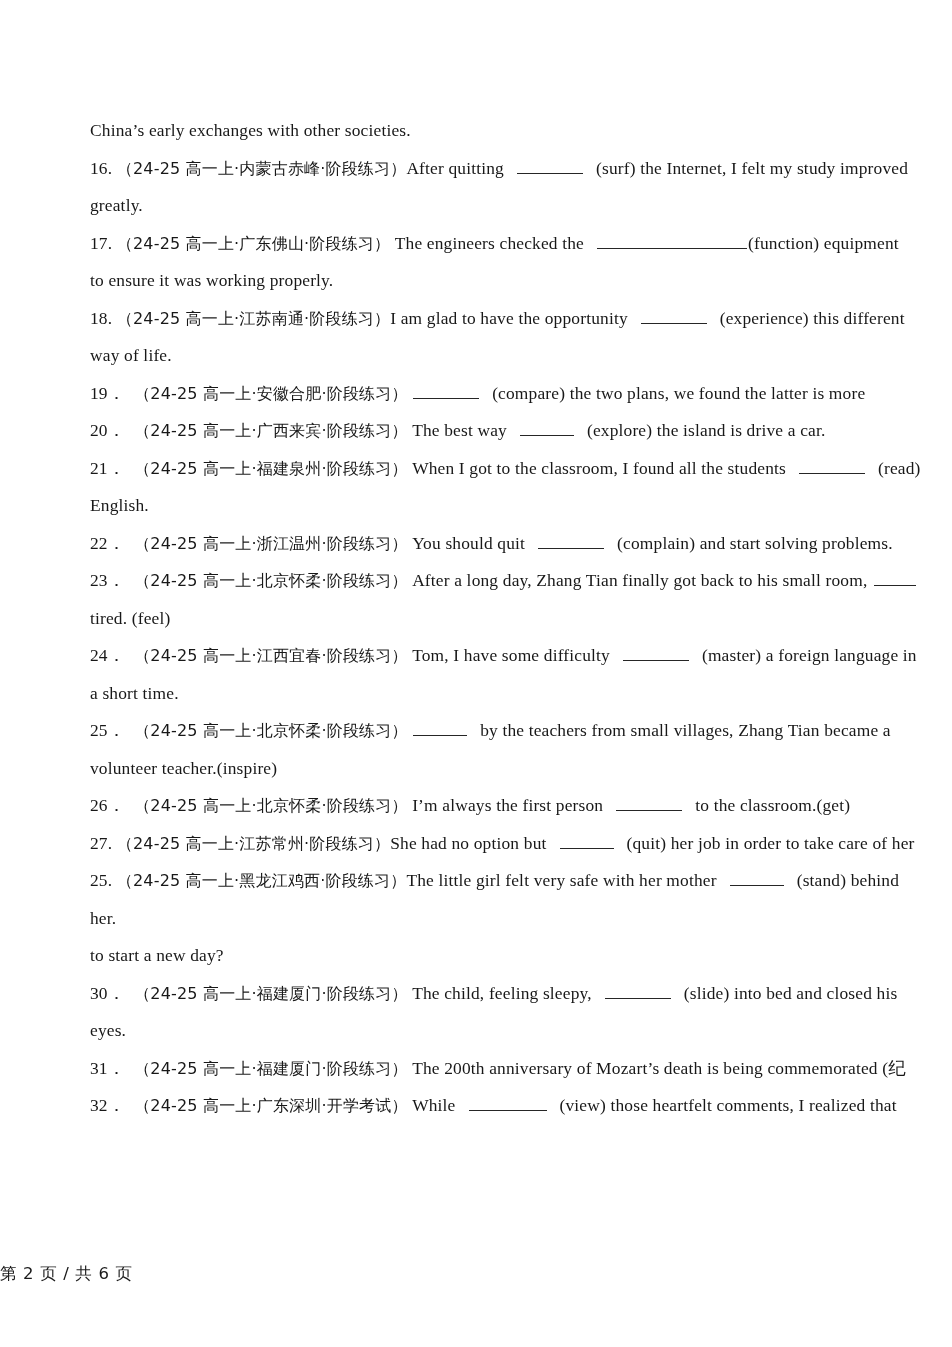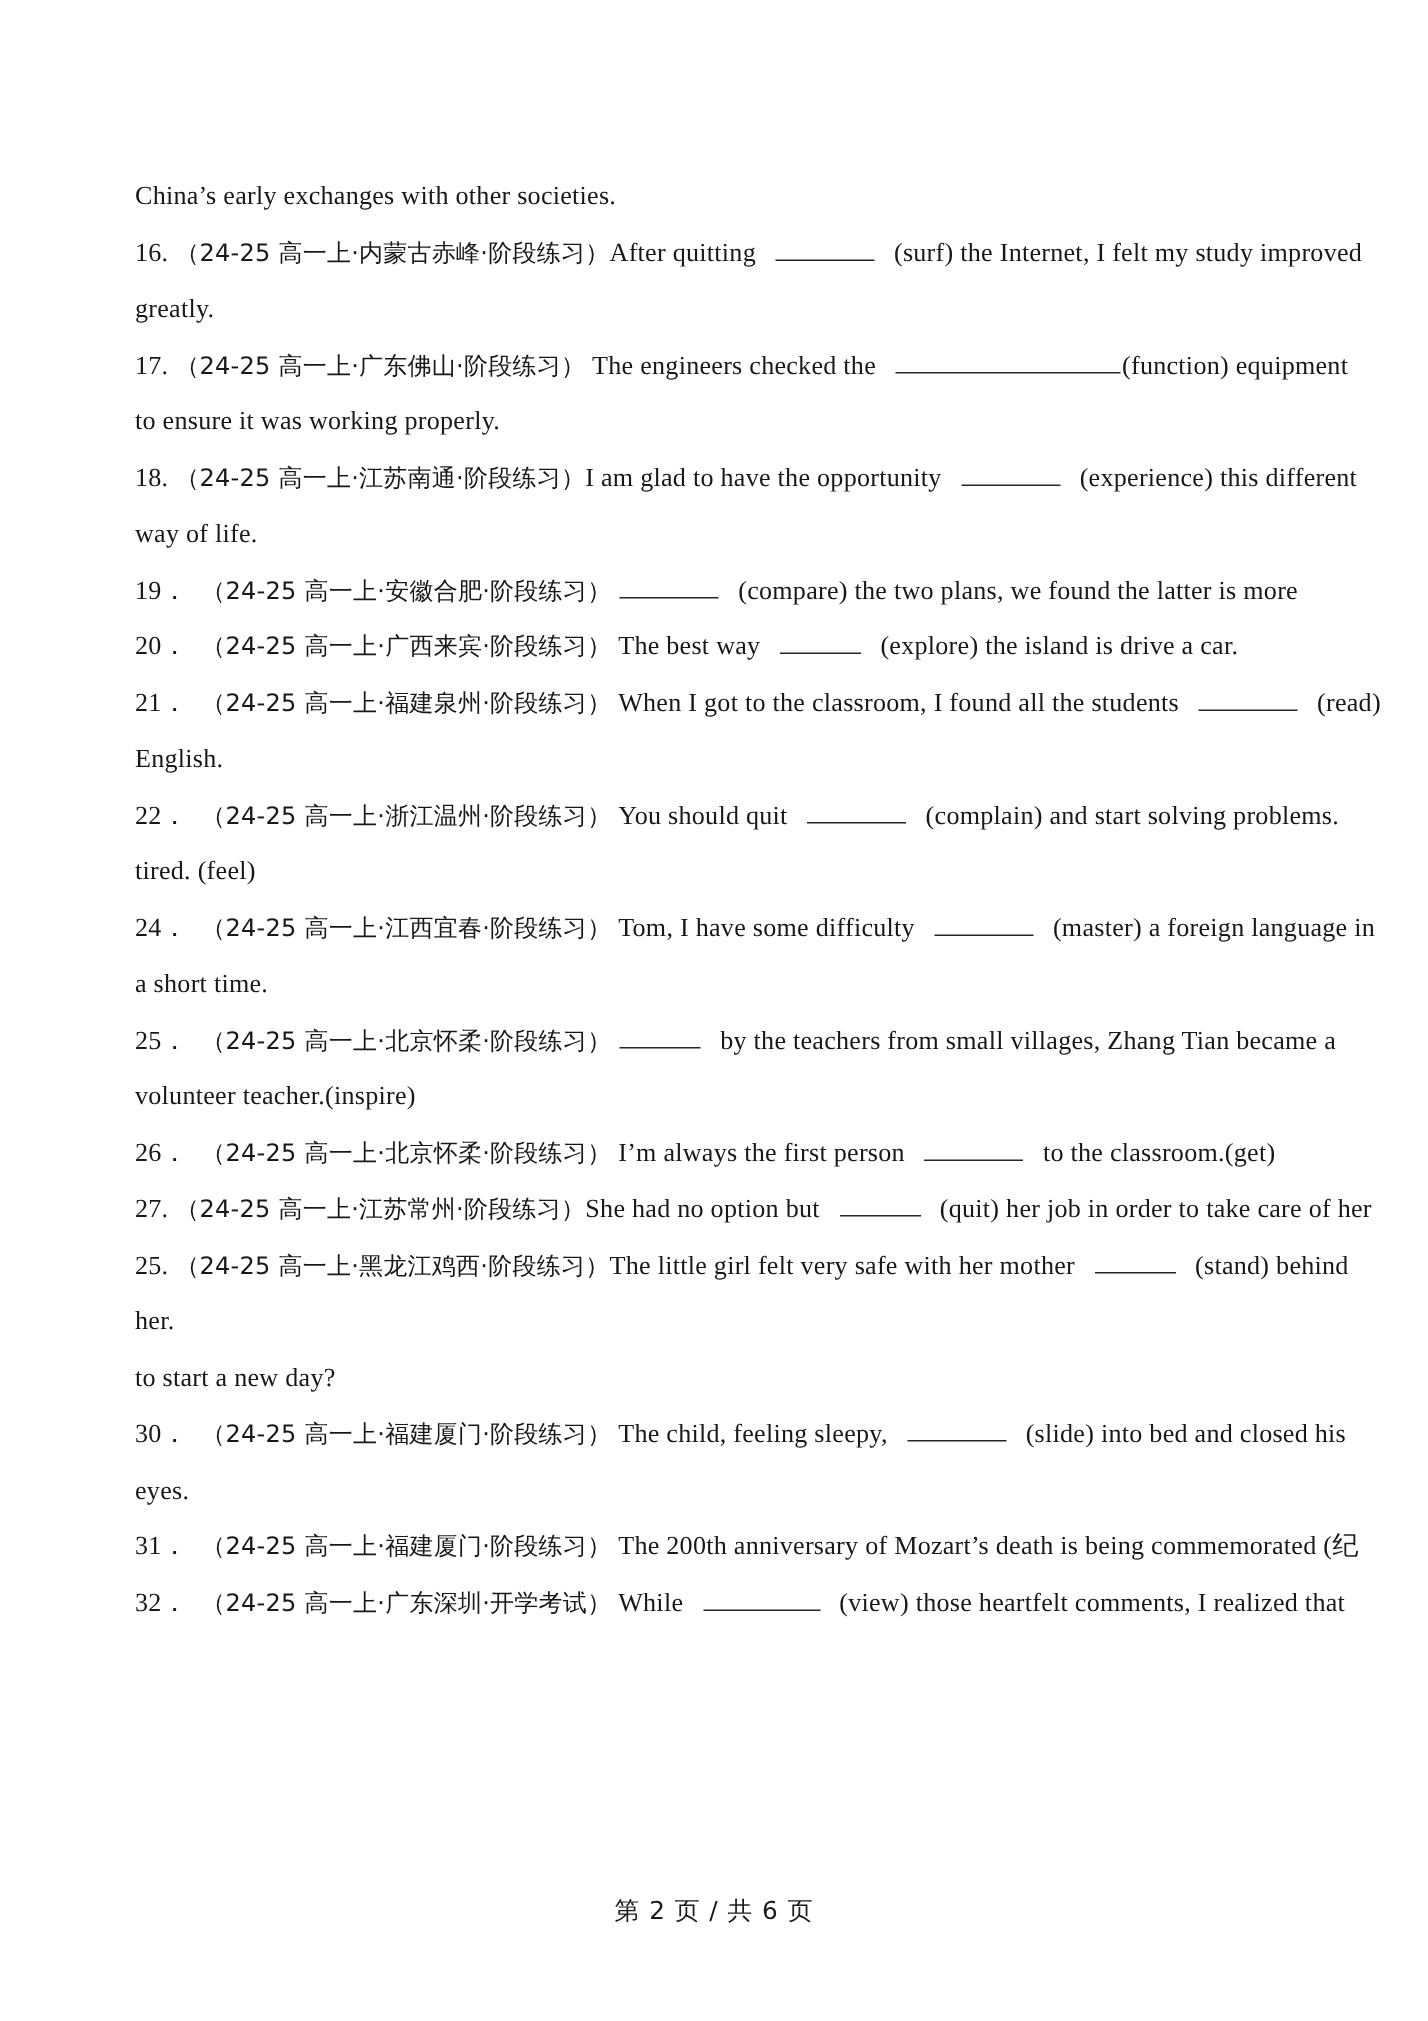--- a/index.html
+++ b/index.html
@@ -68,21 +68,21 @@
 
   
   .gap-s { display: inline-block; width: 6px; }
   .gap-m { display: inline-block; width: 12px; }
 
   #footer {
     position: absolute;
     left: 0;
     top: 1243px;
     width: 952px;
-    text-align: center;
+    text-align: left;
     font-family: "DejaVu Sans", "Liberation Sans", sans-serif;
     font-size: 16.5px;
     color: #1a1a1a;
     letter-spacing: 0.04em;
   }
 </style>
 </head>
 <body>
 
 <div id="page">
@@ -93,20 +93,21 @@
       <div class="line"><span>greatly.</span></div>
       <div class="line"><span class="num">17.</span> <span class="cn">（24-25 高一上·广东佛山·阶段练习）</span> <span>The engineers checked the</span><span class="gap-m"></span><span class="blank b-xl"></span><span>(function) equipment</span></div>
       <div class="line"><span>to ensure it was working properly.</span></div>
       <div class="line"><span class="num">18.</span> <span class="cn">（24-25 高一上·江苏南通·阶段练习）</span><span>I am glad to have the opportunity</span><span class="gap-m"></span><span class="blank b-md"></span><span class="gap-m"></span><span>(experience) this different</span></div>
       <div class="line"><span>way of life.</span></div>
       <div class="line"><span class="num">19．</span> <span class="cn">（24-25 高一上·安徽合肥·阶段练习）</span> <span class="blank b-md"></span><span class="gap-m"></span><span>(compare) the two plans, we found the latter is more</span></div>
       <div class="line"><span class="num">20．</span> <span class="cn">（24-25 高一上·广西来宾·阶段练习）</span> <span>The best way</span><span class="gap-m"></span><span class="blank b-sm"></span><span class="gap-m"></span><span>(explore) the island is drive a car.</span></div>
       <div class="line"><span class="num">21．</span> <span class="cn">（24-25 高一上·福建泉州·阶段练习）</span> <span>When I got to the classroom, I found all the students</span><span class="gap-m"></span><span class="blank b-md"></span><span class="gap-m"></span><span>(read)</span></div>
       <div class="line"><span>English.</span></div>
       <div class="line"><span class="num">22．</span> <span class="cn">（24-25 高一上·浙江温州·阶段练习）</span> <span>You should quit</span><span class="gap-m"></span><span class="blank b-md"></span><span class="gap-m"></span><span>(complain) and start solving problems.</span></div>
+      <div class="line"><span class="num">23．</span> <span class="cn">（24-25 高一上·北京怀柔·阶段练习）</span> <span>After a long day, Zhang Tian finally got back to his small room,</span><span class="gap-s"></span><span class="blank b-xs"></span></div>
       <div class="line"><span>tired. (feel)</span></div>
       <div class="line"><span class="num">24．</span> <span class="cn">（24-25 高一上·江西宜春·阶段练习）</span> <span>Tom, I have some difficulty</span><span class="gap-m"></span><span class="blank b-md"></span><span class="gap-m"></span><span>(master) a foreign language in</span></div>
       <div class="line"><span>a short time.</span></div>
       <div class="line"><span class="num">25．</span> <span class="cn">（24-25 高一上·北京怀柔·阶段练习）</span> <span class="blank b-sm"></span><span class="gap-m"></span><span>by the teachers from small villages, Zhang Tian became a</span></div>
       <div class="line"><span>volunteer teacher.(inspire)</span></div>
       <div class="line"><span class="num">26．</span> <span class="cn">（24-25 高一上·北京怀柔·阶段练习）</span> <span>I’m always the first person</span><span class="gap-m"></span><span class="blank b-md"></span><span class="gap-m"></span><span>to the classroom.(get)</span></div>
       <div class="line"><span class="num">27.</span> <span class="cn">（24-25 高一上·江苏常州·阶段练习）</span><span>She had no option but</span><span class="gap-m"></span><span class="blank b-sm"></span><span class="gap-m"></span><span>(quit) her job in order to take care of her</span></div>
       <div class="line"><span class="num">25.</span> <span class="cn">（24-25 高一上·黑龙江鸡西·阶段练习）</span><span>The little girl felt very safe with her mother</span><span class="gap-m"></span><span class="blank b-sm"></span><span class="gap-m"></span><span>(stand) behind</span></div>
       <div class="line"><span>her.</span></div>
       <div class="line"><span>to start a new day?</span></div>

